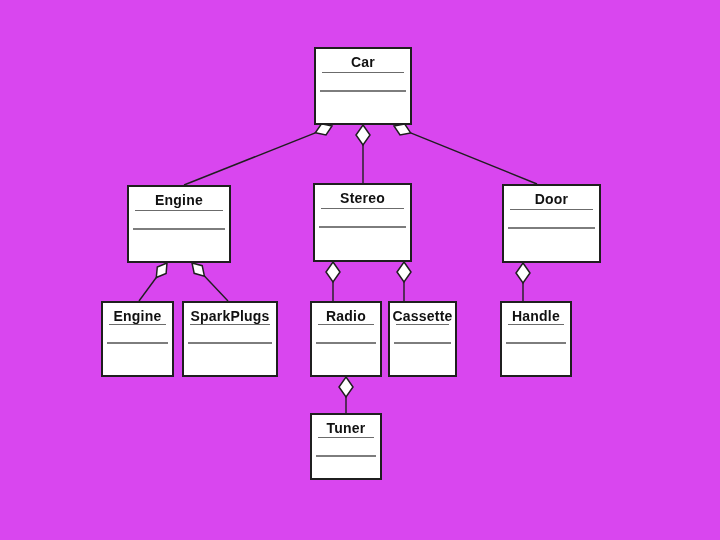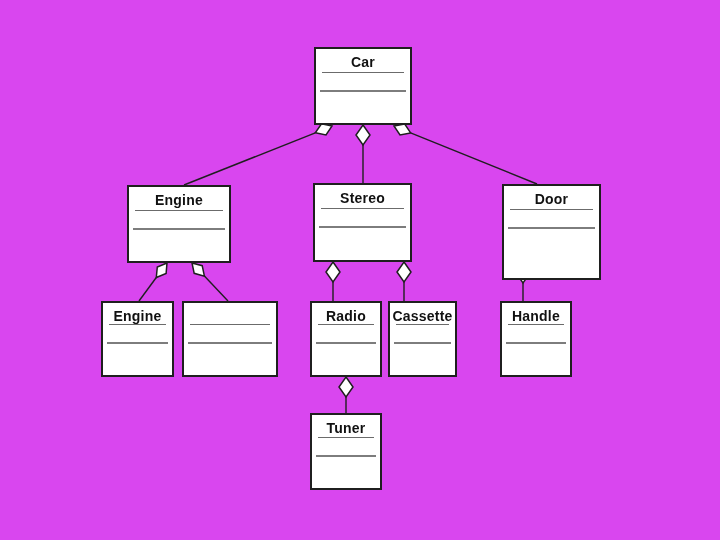--- a/index.html
+++ b/index.html
@@ -117,33 +117,34 @@
     <div class="sep sep1"></div>
     <div class="sep sep2"></div>
   </div>
 
   <div class="uml-box row1" style="left:313px; top:183px; width:99px; height:79px;">
     <div class="uml-title">Stereo</div>
     <div class="sep sep1"></div>
     <div class="sep sep2"></div>
   </div>
 
-  <div class="uml-box row1" style="left:502px; top:184px; width:99px; height:96px;">
+  <div class="uml-box row1" style="left:502px; top:184px; width:99px; height:79px;">
     <div class="uml-title">Door</div>
     <div class="sep sep1"></div>
     <div class="sep sep2"></div>
   </div>
 
   <div class="uml-box row2" style="left:101px; top:301px; width:73px; height:76px;">
     <div class="uml-title">Engine</div>
     <div class="sep sep1"></div>
     <div class="sep sep2"></div>
   </div>
 
   <div class="uml-box row2" style="left:182px; top:301px; width:96px; height:76px;">
+    <div class="uml-title">SparkPlugs</div>
     <div class="sep sep1"></div>
     <div class="sep sep2"></div>
   </div>
 
   <div class="uml-box row2" style="left:310px; top:301px; width:72px; height:76px;">
     <div class="uml-title">Radio</div>
     <div class="sep sep1"></div>
     <div class="sep sep2"></div>
   </div>
 
@@ -152,19 +153,19 @@
     <div class="sep sep1"></div>
     <div class="sep sep2"></div>
   </div>
 
   <div class="uml-box row2" style="left:388px; top:301px; width:69px; height:76px;">
     <div class="uml-title">Cassette</div>
     <div class="sep sep1"></div>
     <div class="sep sep2"></div>
   </div>
 
-  <div class="uml-box row3" style="left:310px; top:413px; width:72px; height:77px;">
+  <div class="uml-box row3" style="left:310px; top:413px; width:72px; height:67px;">
     <div class="uml-title">Tuner</div>
     <div class="sep sep1"></div>
     <div class="sep sep2"></div>
   </div>
 
 </div>
 
 </body></html>

